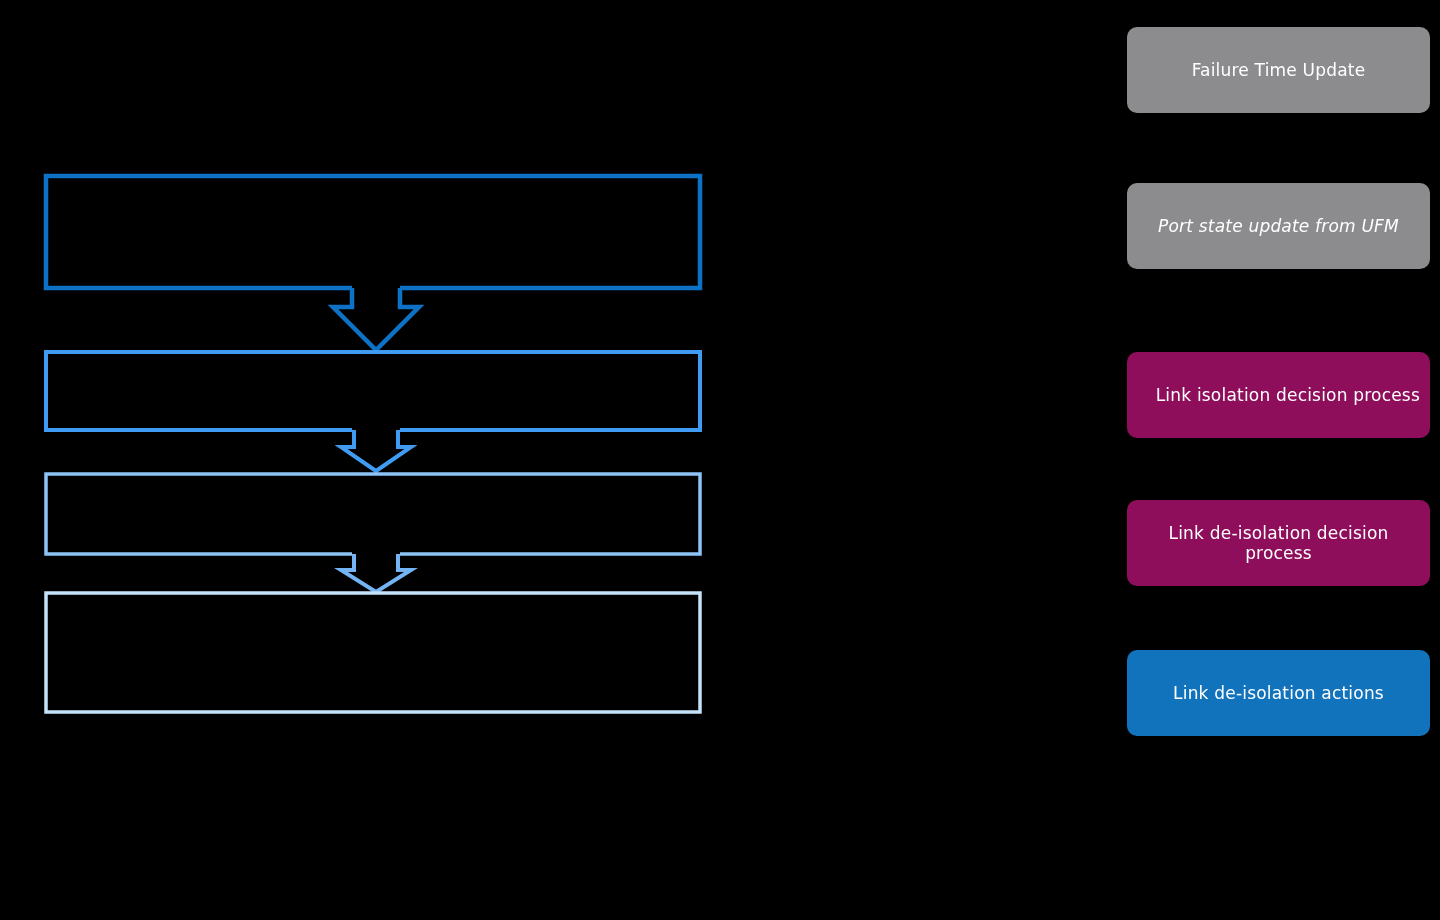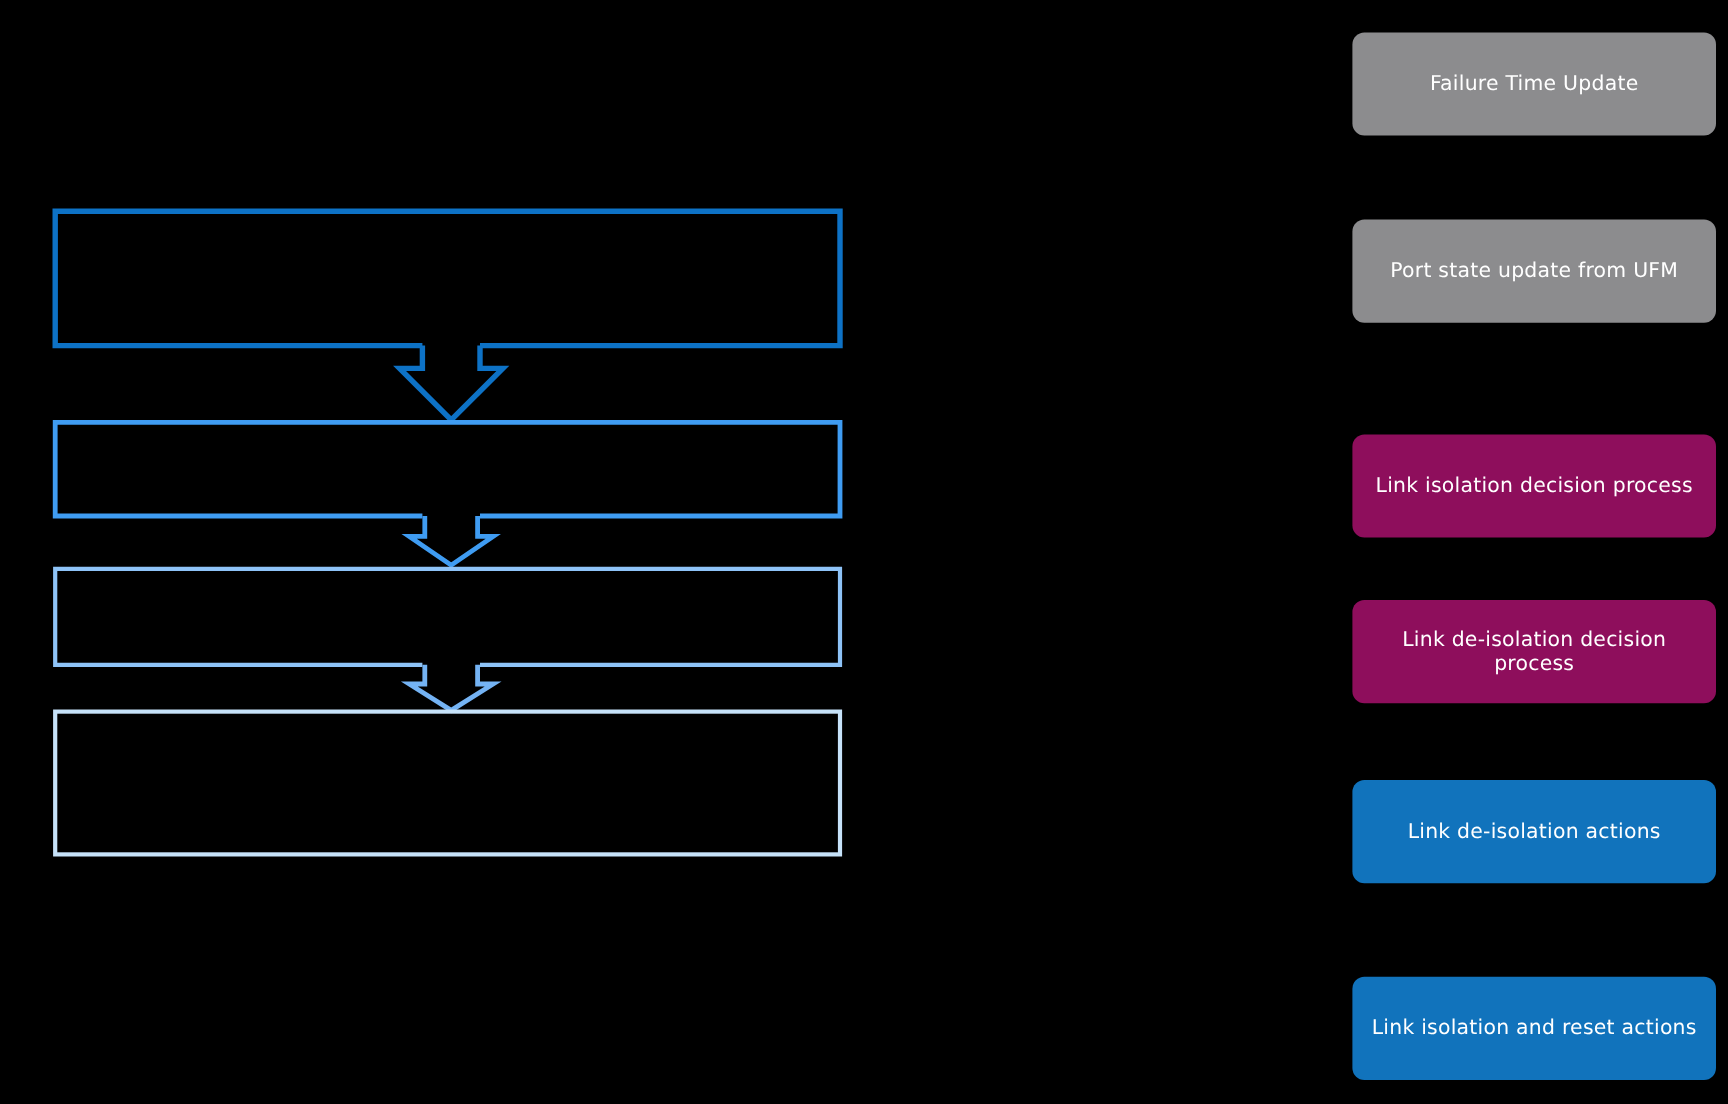--- a/index.html
+++ b/index.html
@@ -32,21 +32,21 @@
     text-align: center;
     color: #ffffff;
     font-size: 17px;
     font-weight: 400;
     letter-spacing: 0.2px;
     padding: 4px 10px;
     box-sizing: border-box;
   }
   .li-0 { top: 27px; }
   .li-1 { top: 183px; }
-  .li-2 { top: 362px; }
+  .li-2 { top: 352px; justify-content: flex-end; }
   .li-3 { top: 500px; }
   .li-4 { top: 650px; }
   .li-5 { top: 814px; }
 </style>
 </head>
 <body>
 
 <div class="stage">
 
   <svg class="flow-svg" width="1440" height="920" viewBox="0 0 1440 920">
@@ -63,33 +63,30 @@
 
     <path d="M 354 554 L 354 570 L 341 570 L 376 592 L 411 570 L 398 570 L 398 554" fill="none" stroke-width="4" stroke-linejoin="miter" stroke="#74B3F4"></path>
 
     <rect x="46" y="593" width="654" height="119" fill="none" stroke-width="3.5" stroke="#C6E2F9"></rect>
   </svg>
 
   <div class="legend-item li-0" style="background-color: rgb(140, 140, 142);">
     <span>Failure Time Update</span>
   </div>
 
-  <div class="legend-item li-1" style="background-color: rgb(140, 140, 142);">
+  <div class="legend-item li-1" style="background-color: rgb(140, 140, 142); font-style: italic;">
     <span>Port state update from UFM</span>
   </div>
 
   <div class="legend-item li-2" style="background-color: rgb(142, 14, 92);">
     <span>Link isolation decision process</span>
   </div>
 
   <div class="legend-item li-3" style="background-color: rgb(142, 14, 92);">
     <span>Link de-isolation decision process</span>
   </div>
 
   <div class="legend-item li-4" style="background-color: rgb(17, 115, 188);">
     <span>Link de-isolation actions</span>
   </div>
 
-  <div class="legend-item li-5" style="background-color: rgb(17, 115, 188);">
-    <span>Link isolation and reset actions</span>
-  </div>
 
 </div>
 
 </body></html>

